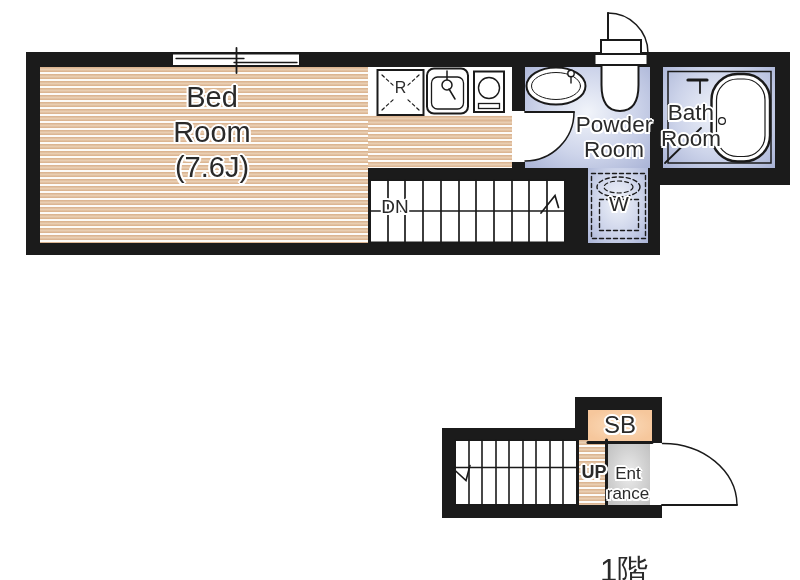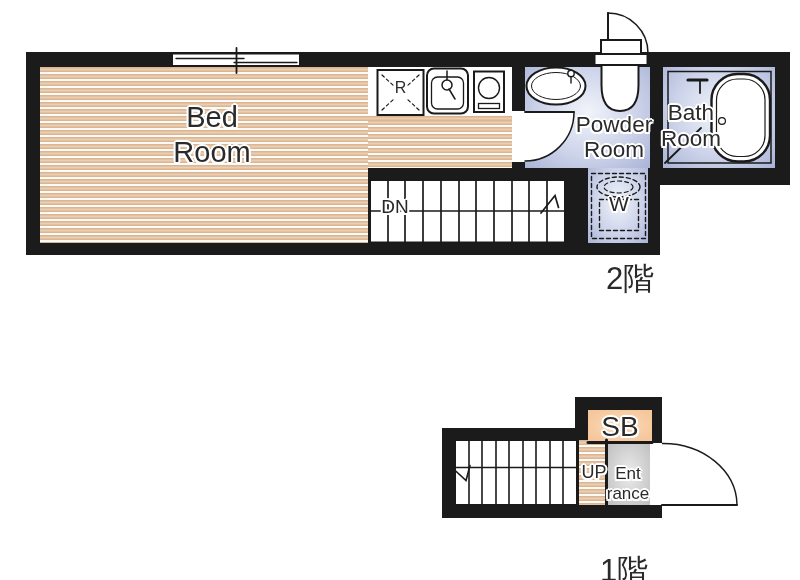--- a/index.html
+++ b/index.html
@@ -153,38 +153,38 @@
       <line x1="662" y1="505" x2="737" y2="505" stroke-width="2"></line>
       <path d="M662.5,443.5 A74,62 0 0 1 737,504.5" stroke-width="1.4"></path>
     </g>
 
     <g>
       <line x1="606.5" y1="440" x2="606.5" y2="505" stroke-width="3"></line>
       <line x1="588" y1="442.5" x2="652" y2="442.5" stroke-width="3"></line>
     </g>
   </svg>
 
-  <div class="lbl" style="left:112px;top:100px;width:200px;font-size:29px;line-height:35px;">
+  <div class="lbl" style="left:112px;top:80px;width:200px;font-size:29px;line-height:35px;">
     <div>Bed</div>
     <div>Room</div>
+    <div>(7.6J)</div>
   </div>
   <div class="lbl" style="left:377px;top:79px;width:47px;font-size:16px;">R</div>
   <div class="lbl" style="left:330px;top:196px;width:42px;font-size:19px;margin-left:44px;">DN</div>
   <div class="lbl" style="left:556px;top:112px;width:116px;font-size:22.5px;line-height:25px;">
     <div>Powder</div>
     <div>Room</div>
   </div>
   <div class="lbl" style="left:649px;top:100px;width:84px;font-size:22.5px;line-height:26px;">
     <div>Bath</div>
     <div>Room</div>
   </div>
   <div class="lbl" style="left:599px;top:192px;width:40px;font-size:21px;">W</div>
-  <div class="lbl plain" style="left:592px;top:258px;width:76px;font-size:31px;">2階</div>
 
-  <div class="lbl" style="left:588px;top:411px;width:64px;font-size:28px;">SB</div>
-  <div class="lbl" style="left:576px;top:462px;width:36px;font-size:18px;">UP</div>
+  <div class="lbl" style="left:588px;top:411px;width:64px;font-size:24px;">SB</div>
+  <div class="lbl" style="left:576px;top:462px;width:36px;font-size:18px;font-weight:bold;">UP</div>
   <div class="lbl" style="left:604px;top:449px;width:48px;font-size:17px;line-height:20px;margin-top:15px;">
     <div>Ent</div>
     <div>rance</div>
   </div>
   <div class="lbl plain" style="left:584px;top:520px;width:80px;font-size:31px;margin-top:30px;">1階</div>
 
 </div>
 
 </body></html>

